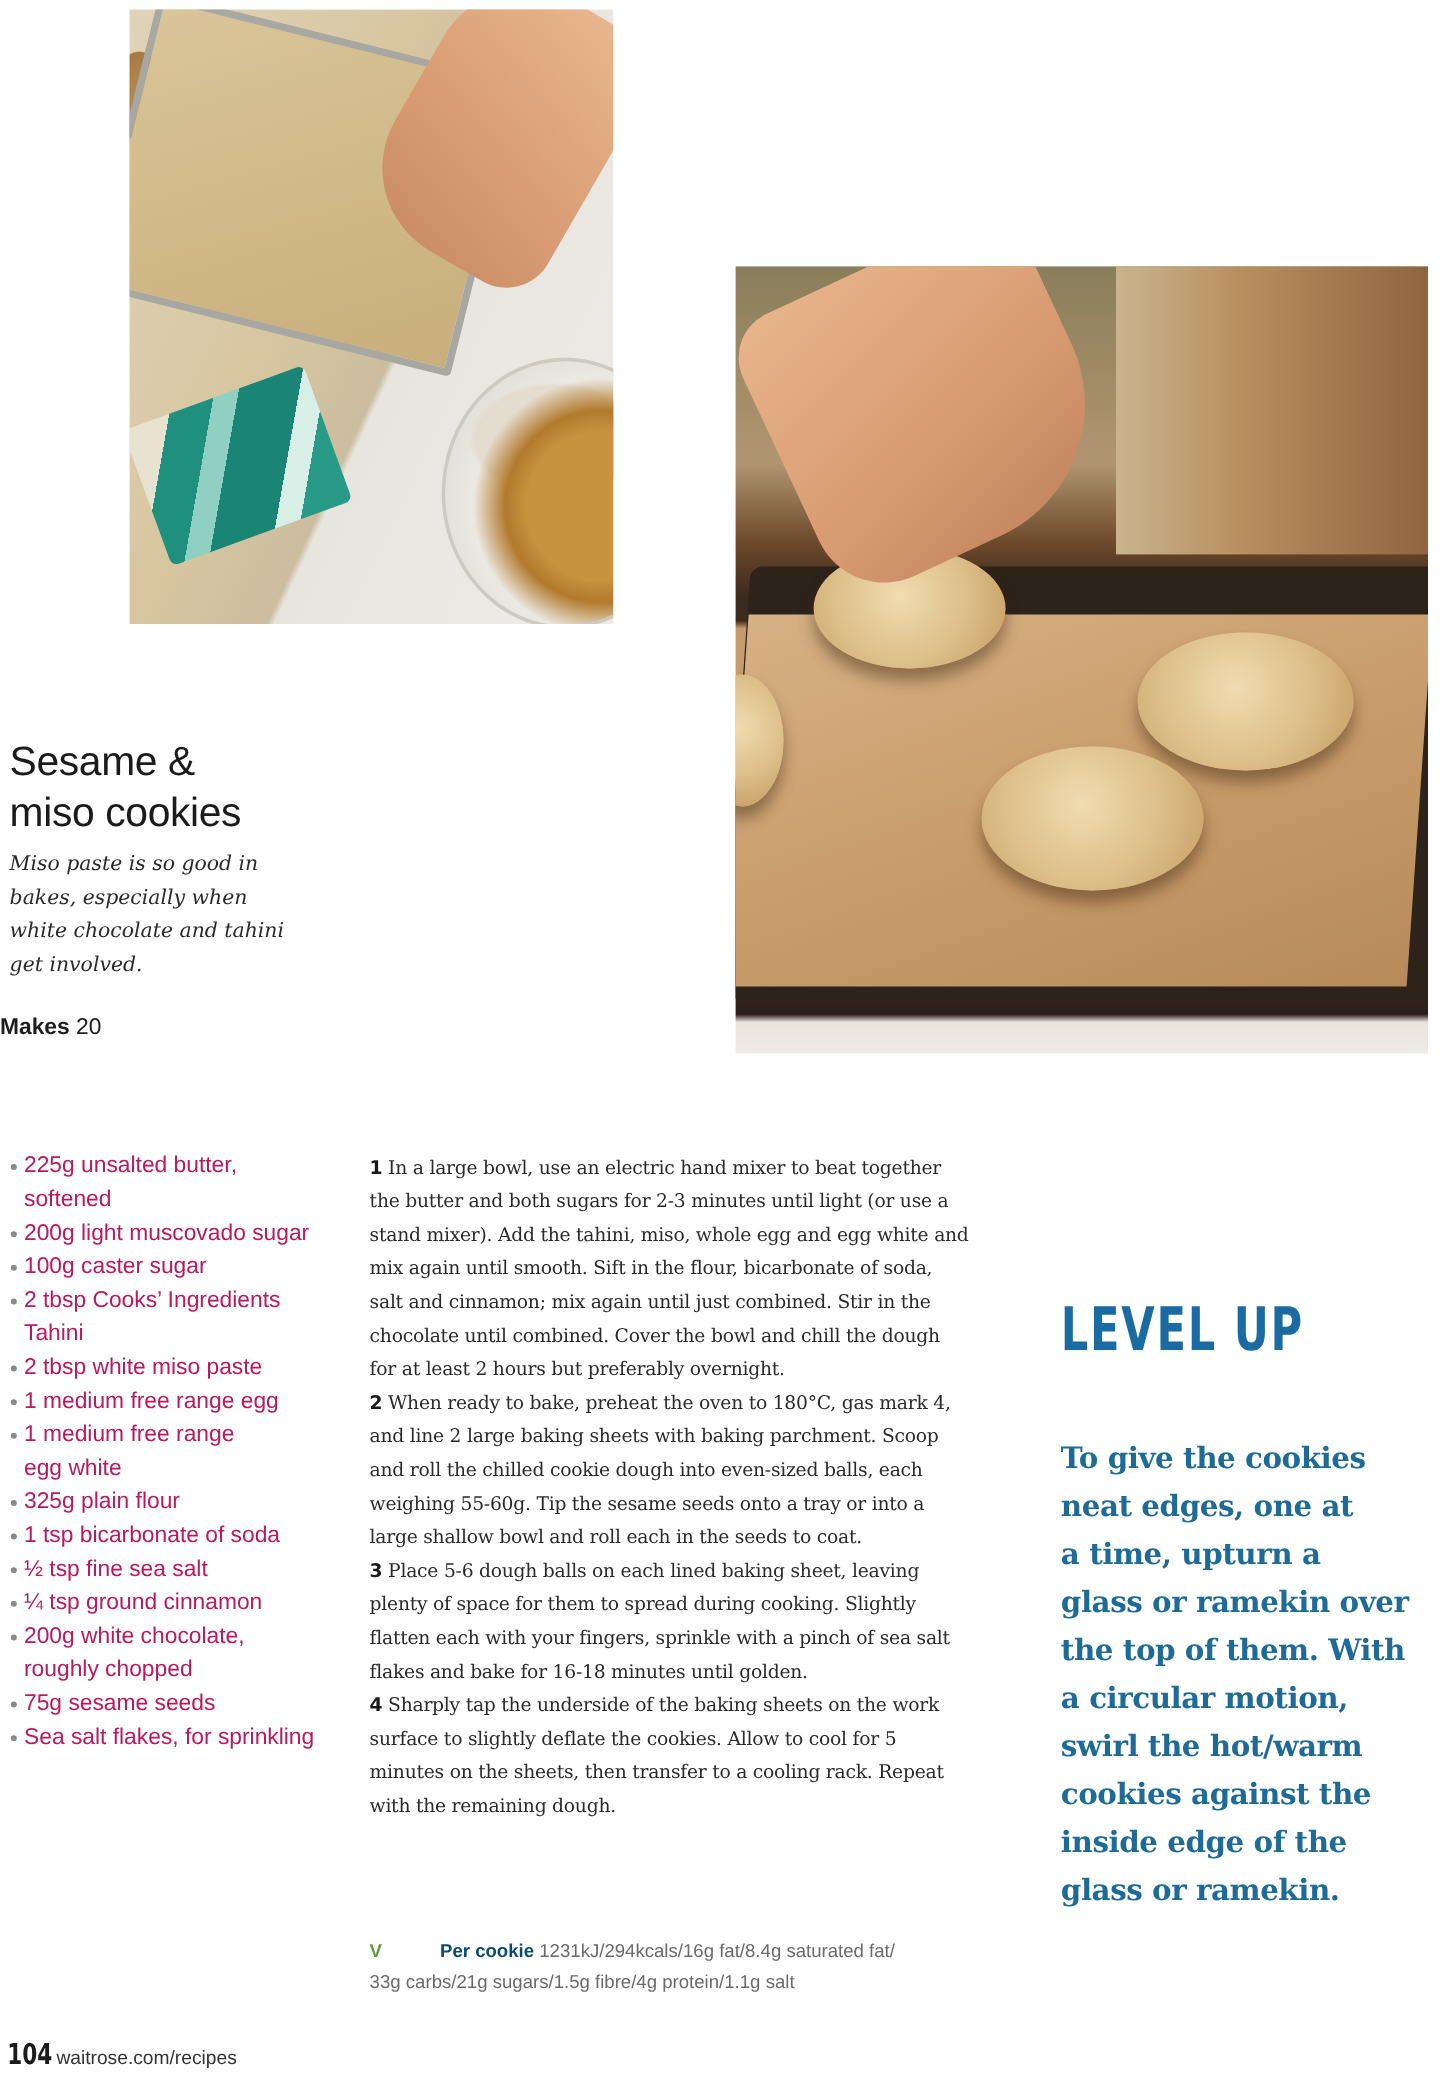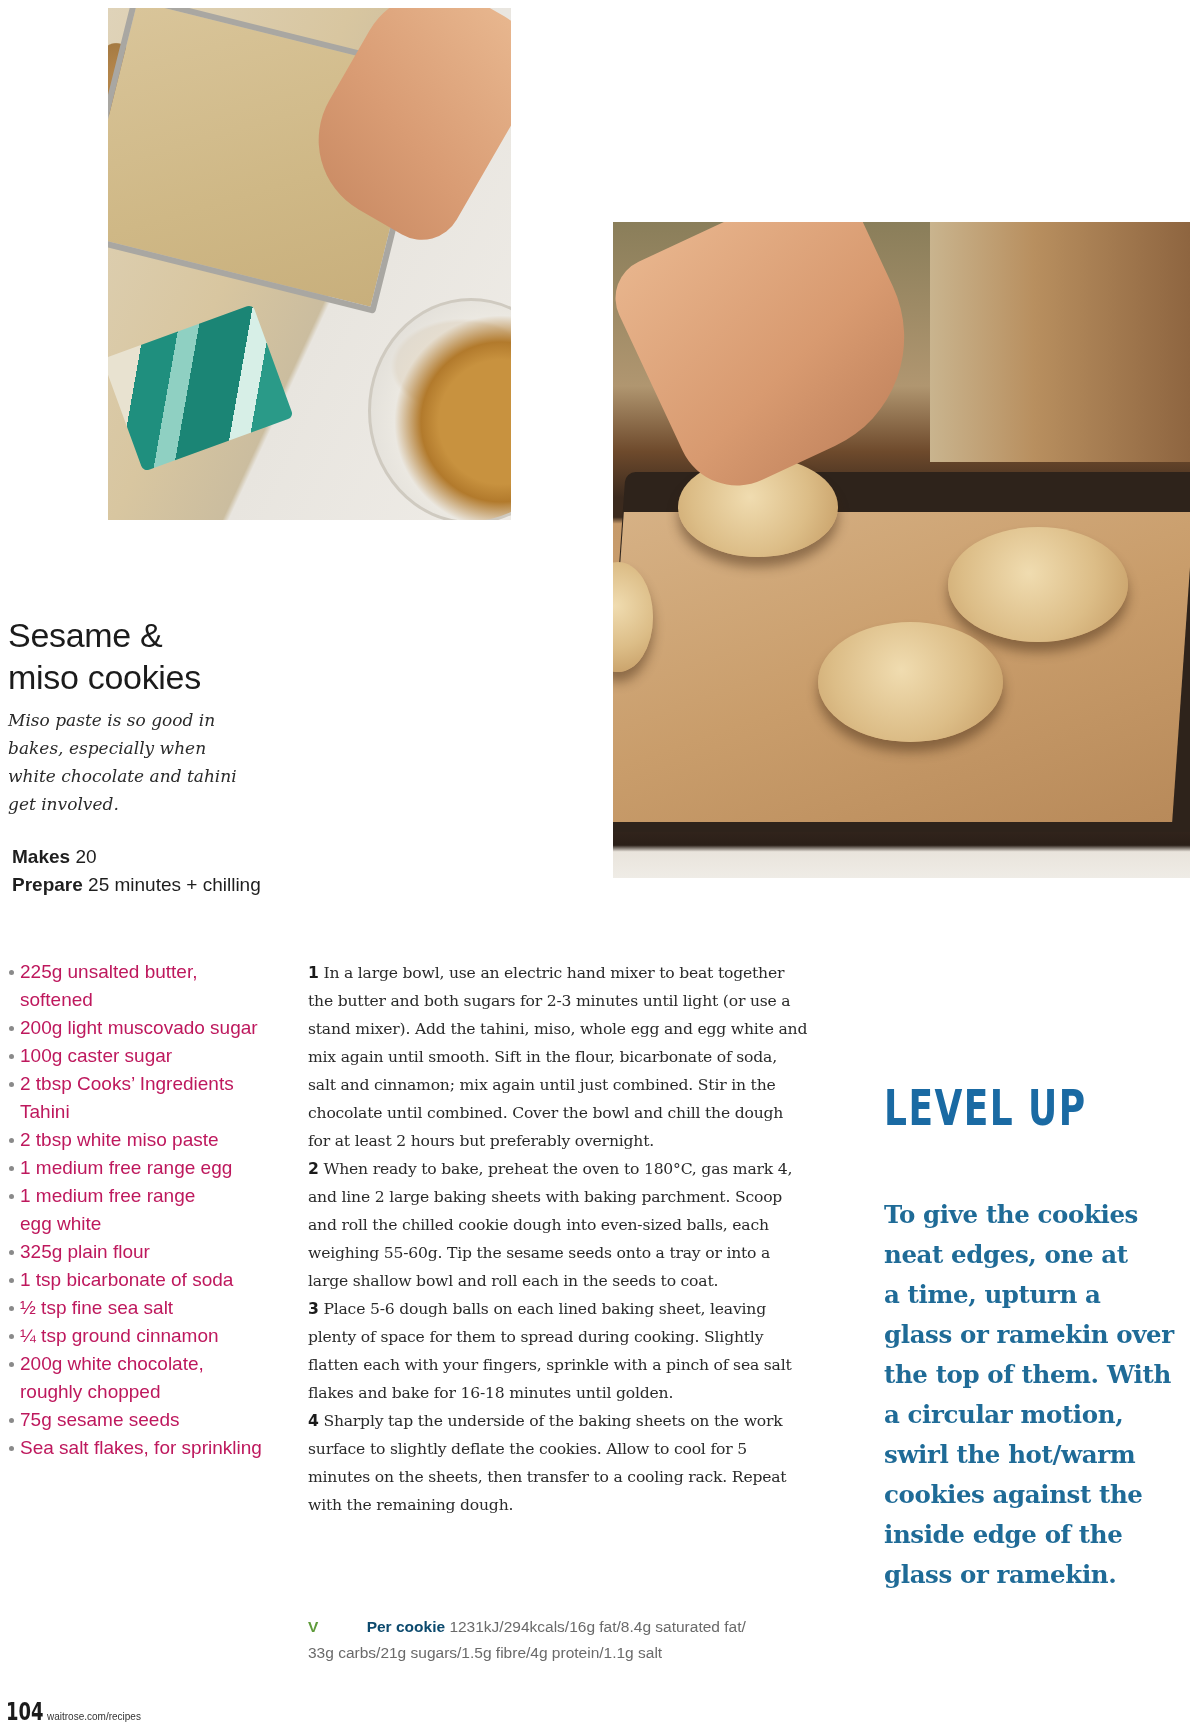--- a/index.html
+++ b/index.html
@@ -28,40 +28,40 @@
   }
   .wall2 { position: absolute; right: 0; top: 0; width: 260px; height: 240px; background: linear-gradient(90deg,#c9b48e,#b88f5f 40%,#8e6540 100%); }
   .pan2 { position: absolute; left: 0; top: 250px; width: 600px; height: 360px; background: #2e231b; border-radius: 10px; transform: skewX(-4deg); }
   .paper2 { position: absolute; left: 0; top: 290px; width: 570px; height: 310px; background: linear-gradient(160deg,#d6b185,#c99d6b 50%,#b88a5a); transform: skewX(-4deg); }
   .cookie { position: absolute; border-radius: 50%; background: radial-gradient(circle at 45% 40%, #f0dcb0, #dcbd87 55%, #c49a62 100%); box-shadow: 0 10px 12px rgba(60,35,15,0.45); }
   .hand2 { position: absolute; left: 30px; top: -10px; width: 260px; height: 250px; background: linear-gradient(160deg,#e8b58d,#d89a70 60%,#c0825c); border-radius: 40px 60px 120px 60px; transform: rotate(-25deg); }
 
   
   .title { position: absolute; left: 8px; top: 614px; width: 280px; font-family: "Liberation Sans", sans-serif; font-size: 34px; line-height: 42px; color: #1b1b1b; letter-spacing: -0.3px; }
   .intro { position: absolute; left: 8px; top: 706px; width: 270px; font-family: "DejaVu Serif", serif; font-style: italic; font-size: 17px; line-height: 28px; color: #2a2a2a; }
-  .meta { position: absolute; left: 12px; top: 843px; width: 300px; font-family: "Liberation Sans", sans-serif; font-size: 19px; line-height: 28px; color: #1e1e1e; }
+  .meta { position: absolute; left: 0; top: 843px; width: 300px; font-family: "Liberation Sans", sans-serif; font-size: 19px; line-height: 28px; color: #1e1e1e; }
   .meta b { font-weight: bold; }
   .ingredients { position: absolute; left: 8px; top: 958px; width: 290px; margin: 0; padding: 0; list-style: none; font-family: "Liberation Sans", sans-serif; font-size: 19px; line-height: 28px; color: #be185d; }
   .ingredients li { position: relative; padding-left: 12px; }
   .ingredients li::before { content: ""; position: absolute; left: 1px; top: 12px; width: 5px; height: 5px; border-radius: 50%; background: #8a8a8a; }
 
   .method { position: absolute; left: 308px; top: 959px; width: 500px; font-family: "DejaVu Serif", serif; font-size: 15.6px; line-height: 28px; color: #2a2a2a; letter-spacing: -0.2px; }
   .method p { margin: 0; }
   .method .step-num { font-family: "DejaVu Sans", sans-serif; font-weight: bold; color: #1b1b1b; }
 
   .nutrition { position: absolute; left: 308px; top: 1614px; width: 480px; font-family: "Liberation Sans", sans-serif; font-size: 15.5px; line-height: 26px; color: #6a6a6a; }
   .nutrition .veg { color: #5f9b3b; font-weight: bold; }
   .nutrition .per { color: #0c4a6e; font-weight: bold; margin-left: 44px; }
 
   .levelup-title { position: absolute; left: 884px; top: 1080px; font-family: "DejaVu Sans", sans-serif; font-weight: bold; font-size: 50px; line-height: 56px; color: #1a6aa3; transform: scaleX(0.72); transform-origin: left top; letter-spacing: 2px; }
   .levelup-body { position: absolute; left: 884px; top: 1150px; width: 316px; font-family: "DejaVu Serif", serif; font-weight: bold; font-size: 24.5px; line-height: 40px; color: #1f6b97; letter-spacing: -0.4px; white-space: nowrap; margin-top: 45px; }
 
   .footer { position: absolute; left: 6px; top: 1698px; display: flex; align-items: baseline; gap: 7px; justify-content: center; }
   .page-num { font-family: "DejaVu Sans", sans-serif; font-weight: bold; font-size: 24px; color: #1b1b1b; transform: scaleX(0.75); transform-origin: left; display: inline-block; width: 34px; }
-  .site { font-family: "Liberation Sans", sans-serif; font-size: 10px; color: #333; }
+  .site { font-family: "Liberation Sans", sans-serif; font-size: 16px; color: #333; }
 </style>
 </head>
 <body>
 
 <div class="photo" id="photo1">
   <div class="tray"></div>
   <div class="hand1"></div>
   <div class="pack"></div>
   <div class="bowl"></div>
 </div>
@@ -84,21 +84,20 @@
 
 <div class="intro">
   <div>Miso paste is so good in</div>
   <div>bakes, especially when</div>
   <div>white chocolate and tahini</div>
   <div>get involved.</div>
 </div>
 
 <div class="meta">
   <div><b>Makes</b> <span>20</span></div>
-  <div><b>Prepare</b> <span>25 minutes + chilling</span></div>
 </div>
 
 <ul class="ingredients">
   <li style="width:190px">225g unsalted butter, softened</li>
   <li>200g light muscovado sugar</li>
   <li>100g caster sugar</li>
   <li style="width:240px">2 tbsp Cooks’ Ingredients Tahini</li>
   <li>2 tbsp white miso paste</li>
   <li>1 medium free range egg</li>
   <li style="width:200px">1 medium free range egg white</li>

